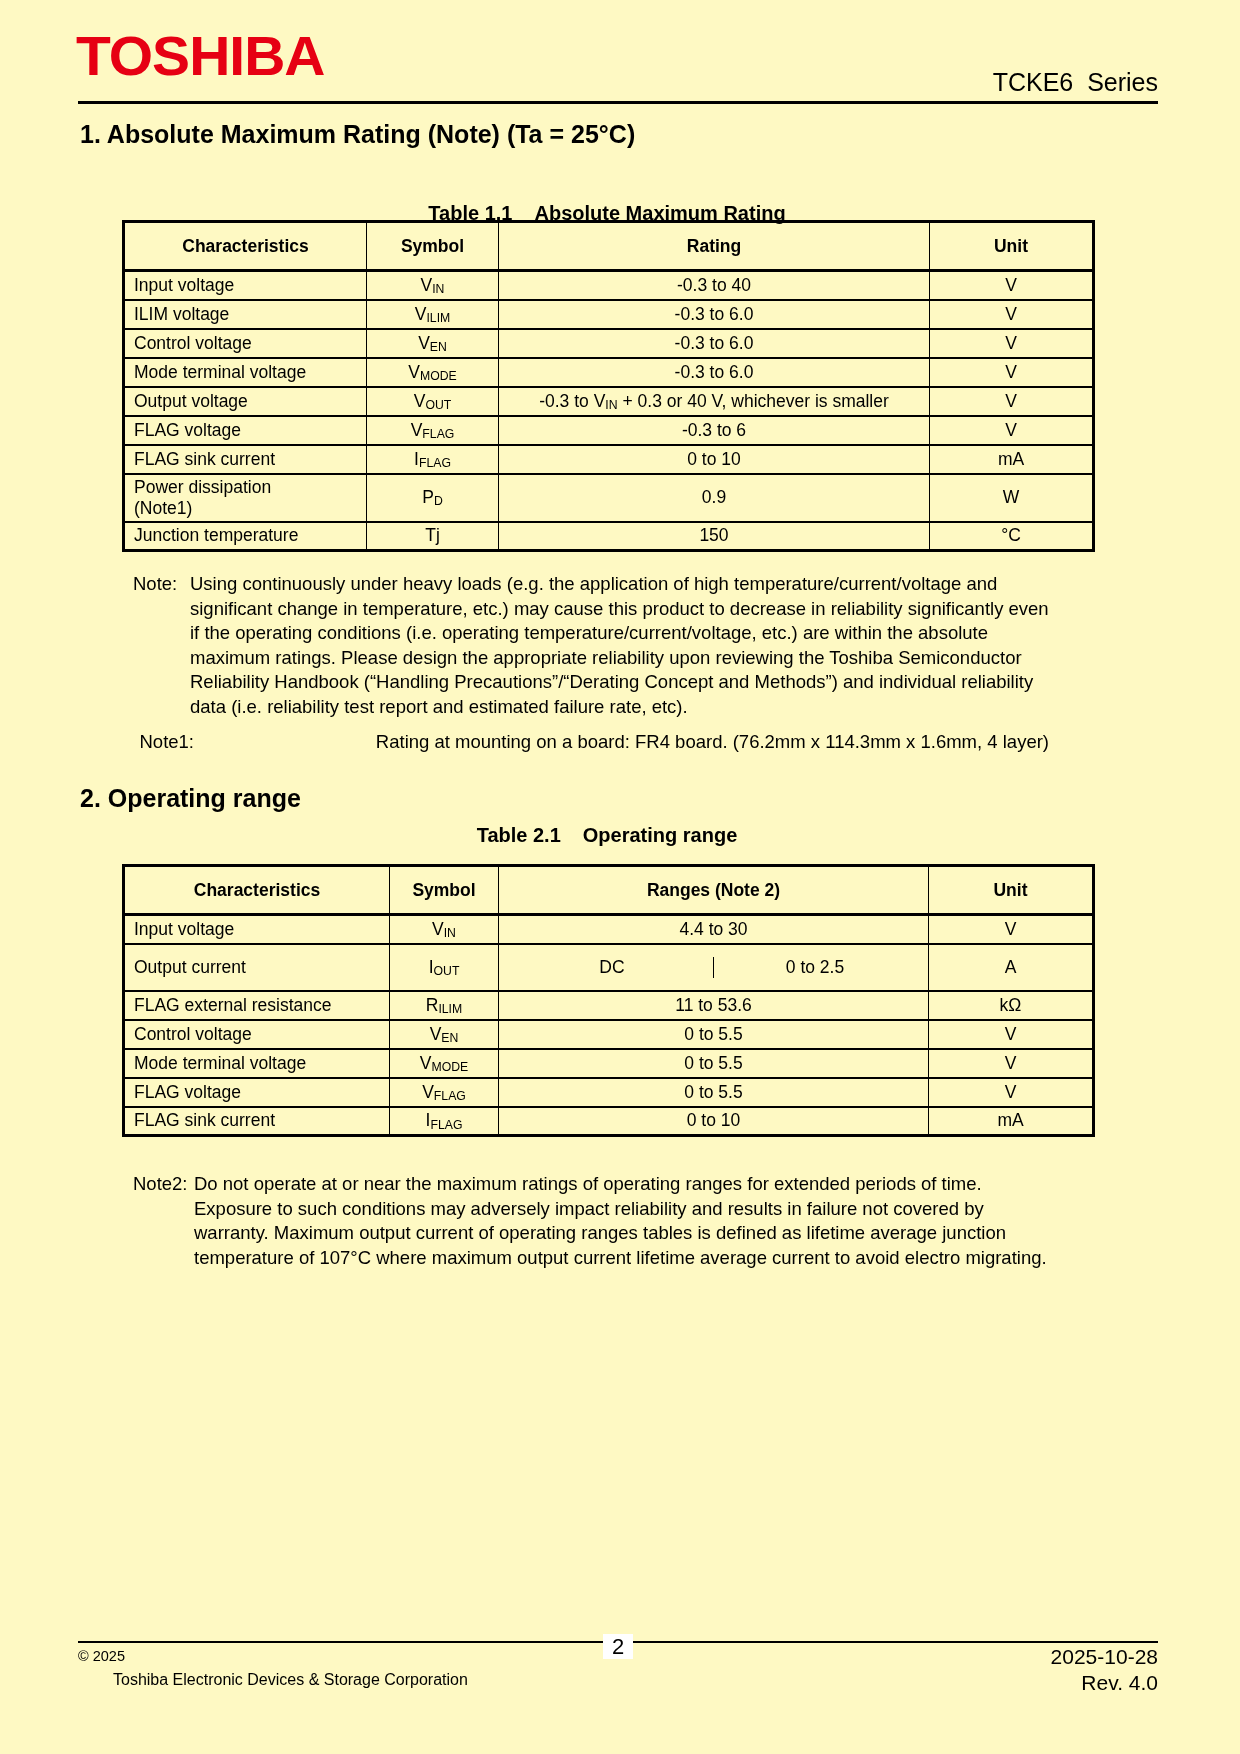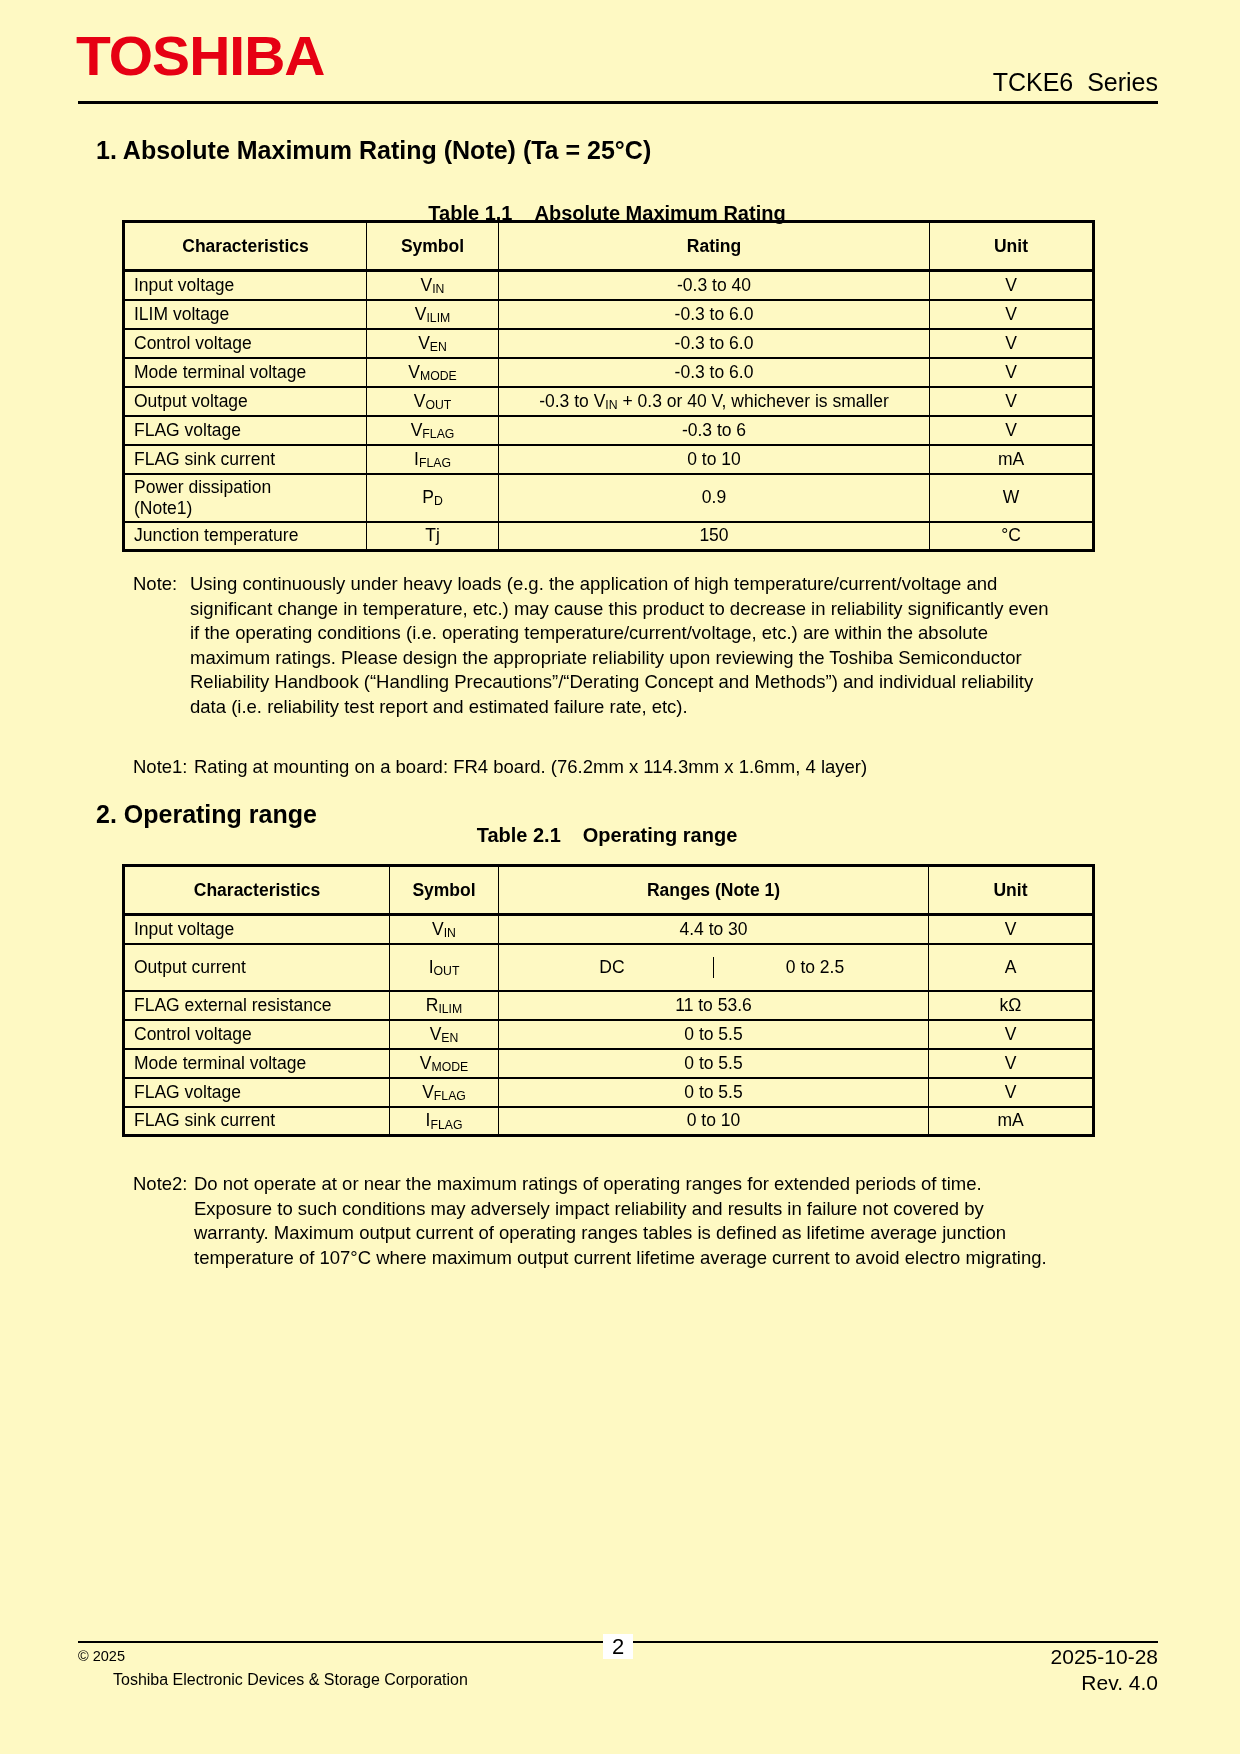--- a/index.html
+++ b/index.html
@@ -18,21 +18,21 @@
     font-size: 57px; font-weight: 800; letter-spacing: -1px;
     color: #E60013;
     transform: scaleY(0.98);
   }
   .series {
     position: absolute; left: 78px; top: 68px; width: 1080px;
     text-align: right; font-size: 25px; white-space: pre;
   }
   .rule { position: absolute; left: 78px; width: 1080px; background: #000; }
   .header-rule { top: 101px; height: 2.5px; }
-  .h1 { position: absolute; left: 80px; margin: 16px; font-size: 25px; font-weight: bold; }
+  .h1 { position: absolute; left: 80px; margin: 0; font-size: 25px; font-weight: bold; }
   .h1-s1 { top: 120px; }
   .h1-s2 { top: 784px; }
   .caption {
     position: absolute; left: 122px; width: 970px;
     text-align: center; font-size: 20px; font-weight: bold;
   }
   .cap1 { top: 162px; margin-top: 40px; }
   .cap2 { top: 824px; }
   .cap-title { margin-left: 22px; }
 
@@ -64,21 +64,21 @@
   .split > .split-right { border-left: 1.5px solid #000; }
 
   .note {
     position: absolute; left: 133px; width: 916px;
     display: flex; font-size: 18.5px; line-height: 24.5px;
   }
   .note-label { flex: 0 0 57px; white-space: nowrap; }
   .note-label.wide { flex-basis: 61px; }
   .note-text { flex: 1 1 auto; }
   .n-note  { top: 572px; }
-  .n-note1 { top: 755px; }
+  .n-note1 { top: 730px; text-align: right; }
   .n-note2 { top: 1172px; }
 
   .footer-rule { top: 1641px; height: 2px; }
   .f-copy { position: absolute; left: 78px; top: 1648px; font-size: 14.5px; }
   .f-company { position: absolute; left: 113px; top: 1671px; font-size: 16px; }
   .f-page {
     position: absolute; left: 78px; top: 1634px; width: 1080px; text-align: center;
   }
   .f-page span { background: #fff; padding: 0 9px; font-size: 22px; }
   .f-date { position: absolute; left: 78px; top: 1645px; width: 1080px; text-align: right; font-size: 21px; }
@@ -190,21 +190,21 @@
       <colgroup>
         <col style="width: 266px;">
         <col style="width: 109px;">
         <col style="width: 430px;">
         <col style="width: 165px;">
       </colgroup>
       <thead>
         <tr>
           <th>Characteristics</th>
           <th>Symbol</th>
-          <th>Ranges (Note 1)</th>
+          <th>Ranges (Note 2)</th>
           <th>Unit</th>
         </tr>
       </thead>
       <tbody>
         <tr class="r-normal">
           <td class="char">Input voltage</td>
           <td>V<sub>IN</sub></td>
           <td>4.4 to 30</td>
           <td>V</td>
         </tr>

